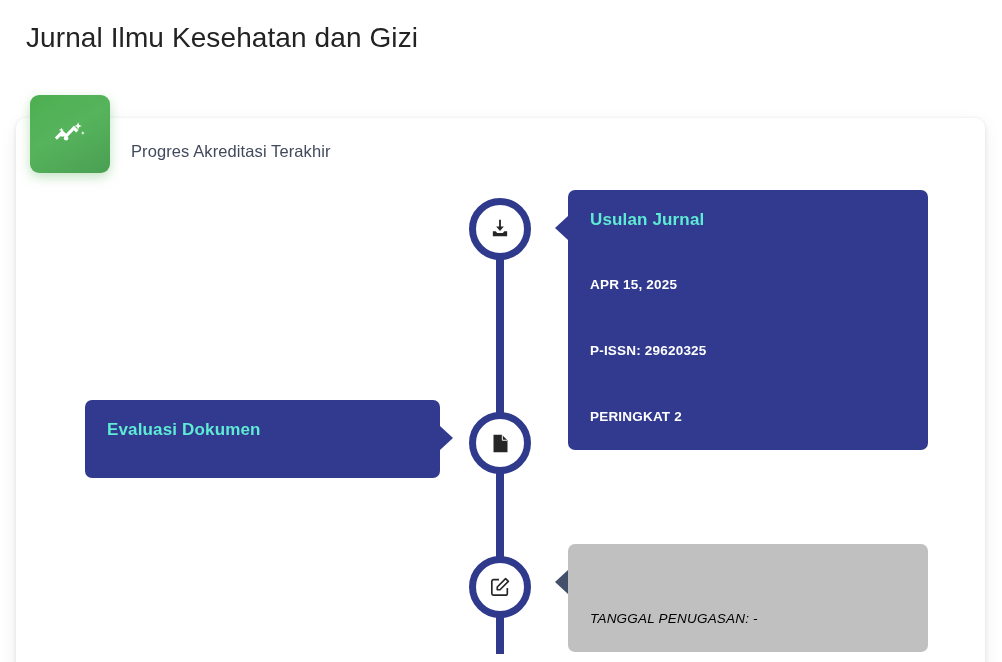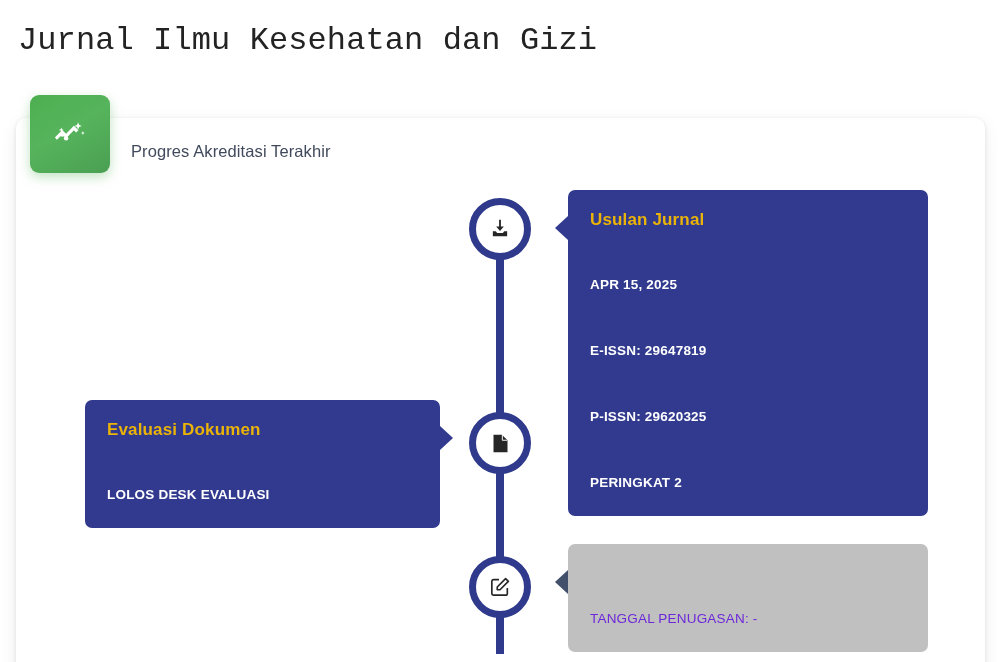--- a/index.html
+++ b/index.html
@@ -10,28 +10,27 @@
     height: 662px;
     overflow: hidden;
     background: #ffffff;
     font-family: "Liberation Sans", "DejaVu Sans", sans-serif;
     -webkit-font-smoothing: antialiased;
   }
 
   
   .page-title {
     position: absolute;
-    left: 18px;
+    left: 26px;
     top: 22px;
-    font-size: 32px;
+    font-size: 28px;
     font-weight: 400;
     color: #232323;
     letter-spacing: 0.1px;
     white-space: nowrap;
-    font-family: Liberation Mono, monospace;
   }
 
   
   .panel {
     position: absolute;
     left: 16px;
     top: 118px;
     width: 969px;
     height: 560px;
     background: #ffffff;
@@ -116,32 +115,32 @@
   }
   .event-card.blue { background: #313a8e; }
   .event-card.gray { background: #c0c0c0; }
 
   .event-card .ev-title {
     font-size: 17px;
     font-weight: bold;
     letter-spacing: 0.15px;
     margin-bottom: 16px;
   }
-  .event-card.blue .ev-title { color: #eab308; }
+  .event-card.blue .ev-title { color: #5eead4; }
   .event-card.gray .ev-title { color: #414a5c; }
 
   .event-card .ev-line {
     font-size: 13.5px;
     line-height: 23px;
     letter-spacing: 0.2px;
     text-transform: uppercase;
     margin-top: 43px;
   }
   .event-card.blue .ev-line { color: #ffffff; font-weight: bold; }
-  .event-card.gray .ev-line { color: #6d28d9; font-weight: 400; }
+  .event-card.gray .ev-line { color: #000000; font-weight: 400; font-style: italic; }
 
   
   .ptr {
     position: absolute;
     width: 0; height: 0;
     border-top: 12px solid transparent;
     border-bottom: 12px solid transparent;
   }
   .ptr-left  { border-right: 13px solid #313a8e; left: -13px; }
   .ptr-right { border-left: 13px solid #313a8e;  right: -13px; }
@@ -208,29 +207,27 @@
         <path d="M20 13.1V19a1.9 1.9 0 0 1-1.9 1.9H5A1.9 1.9 0 0 1 3.1 19V5.9A1.9 1.9 0 0 1 5 4h5.9"></path>
         <path d="M18.1 2.9l3 3L12 15H9v-3l9.1-9.1z" stroke-linejoin="round"></path>
       </svg>
     </span>
   </div>
 
   <div class="event-card blue card-1">
     <div class="ptr ptr-left"></div>
     <div class="ev-title">Usulan Jurnal</div>
     <div class="ev-line">APR 15, 2025</div>
-    <div class="ev-line">E-ISSN: 29647819</div>
     <div class="ev-line">P-ISSN: 29620325</div>
     <div class="ev-line">PERINGKAT 2</div>
   </div>
 
   <div class="event-card blue card-2">
     <div class="ptr ptr-right"></div>
     <div class="ev-title">Evaluasi Dokumen</div>
-    <div class="ev-line">LOLOS DESK EVALUASI</div>
   </div>
 
   <div class="event-card gray card-3">
     <div class="ptr ptr-left-gray"></div>
     <div class="ev-line">TANGGAL PENUGASAN: -</div>
   </div>
 
 </div>
 
 </body></html>

